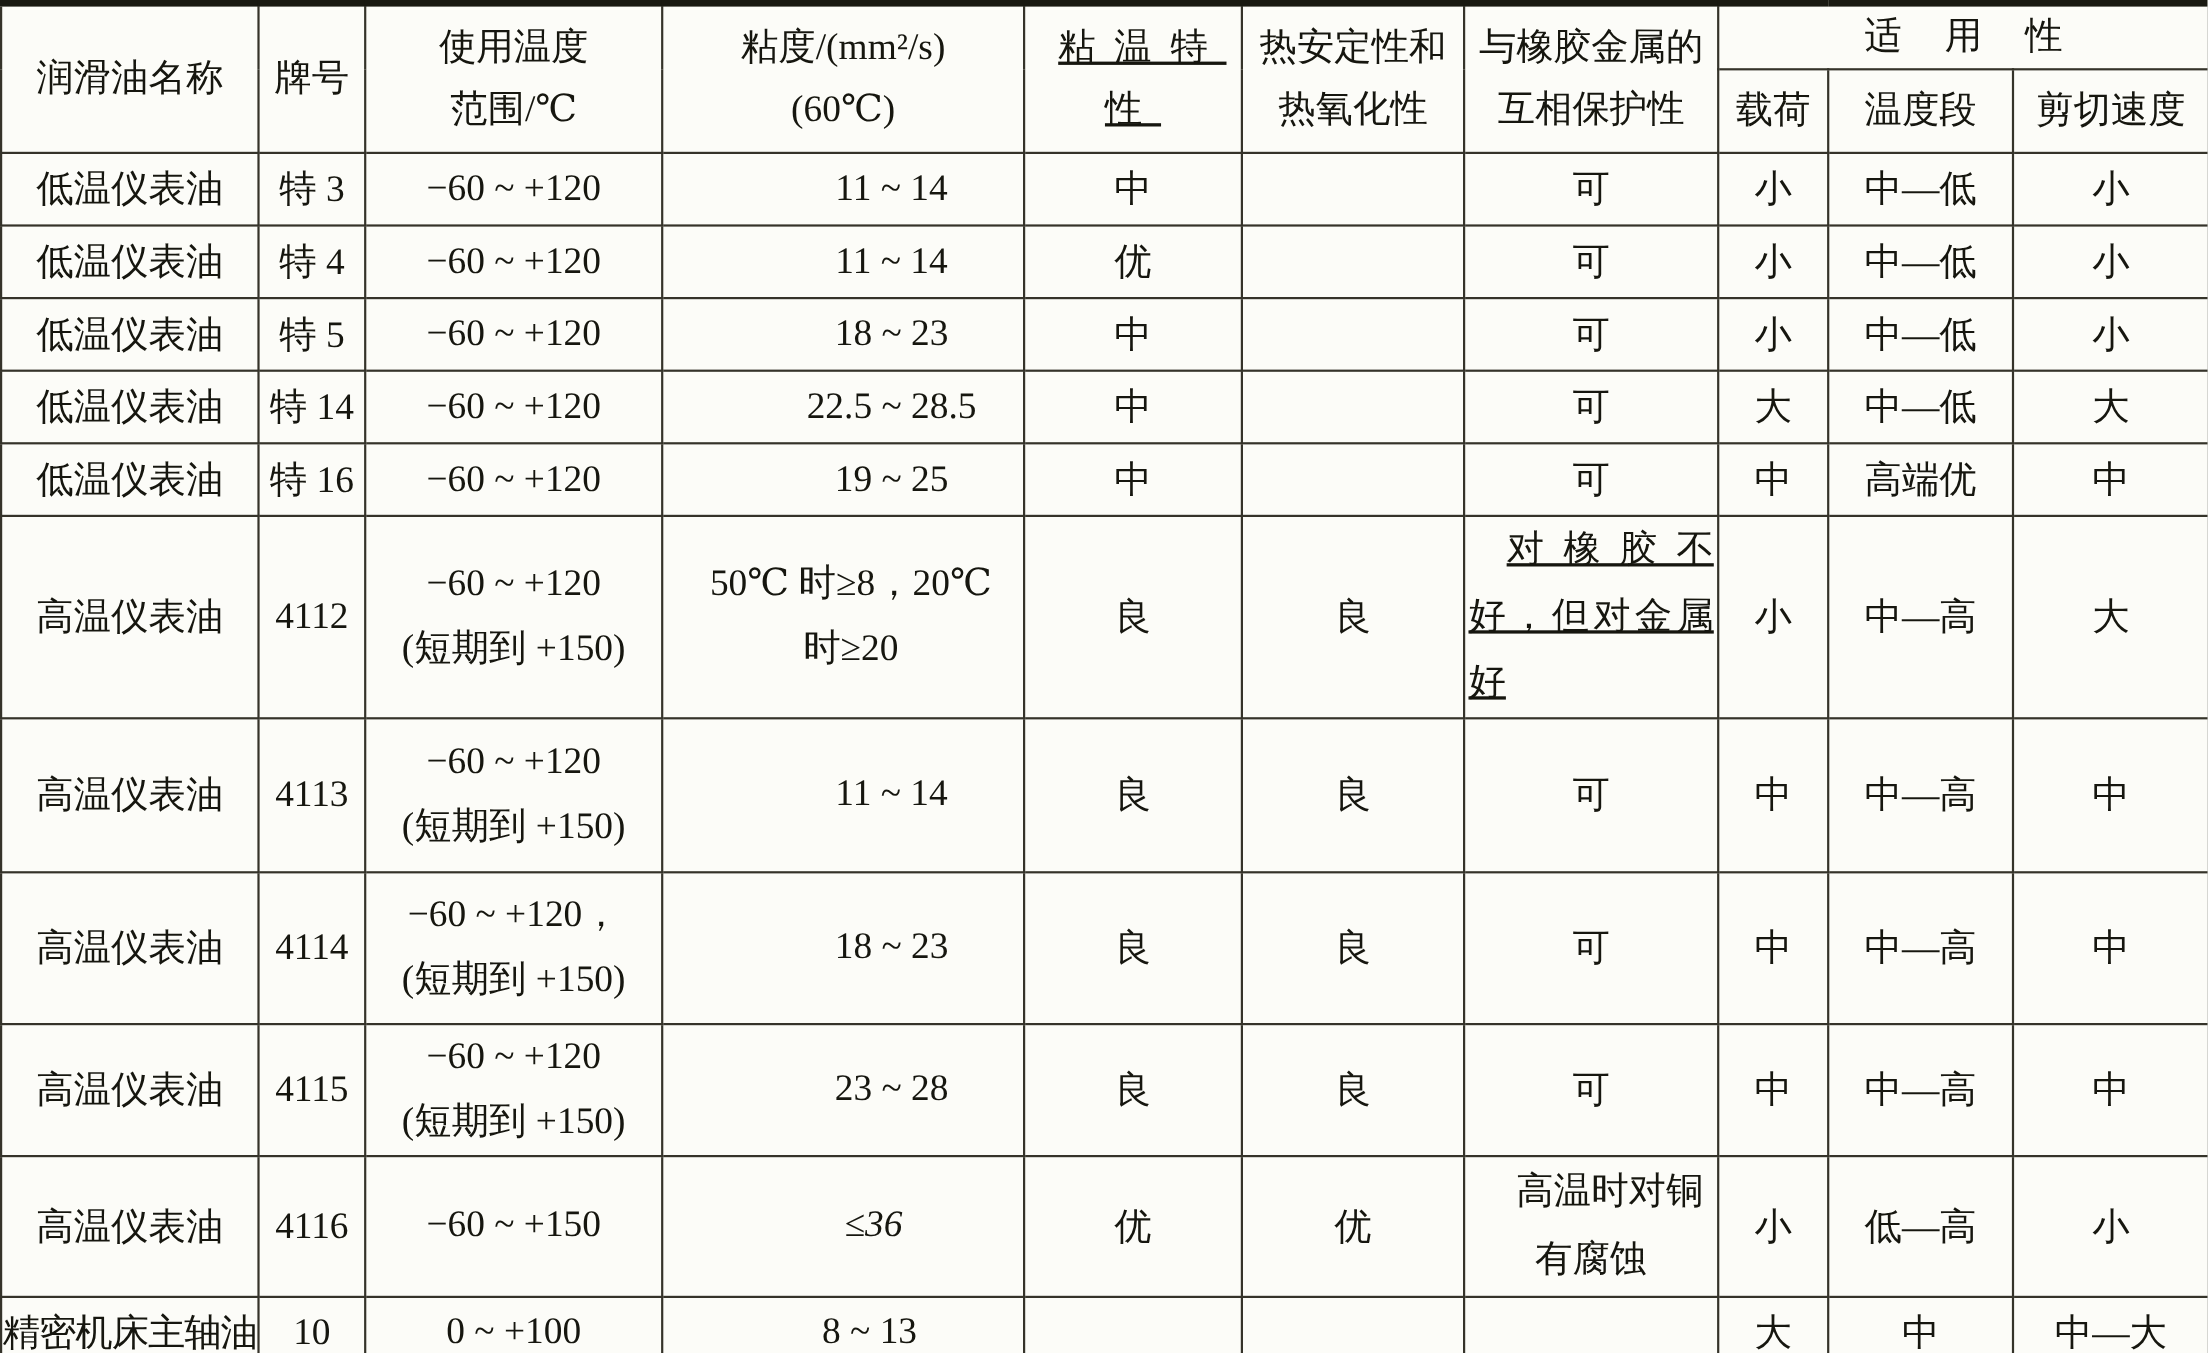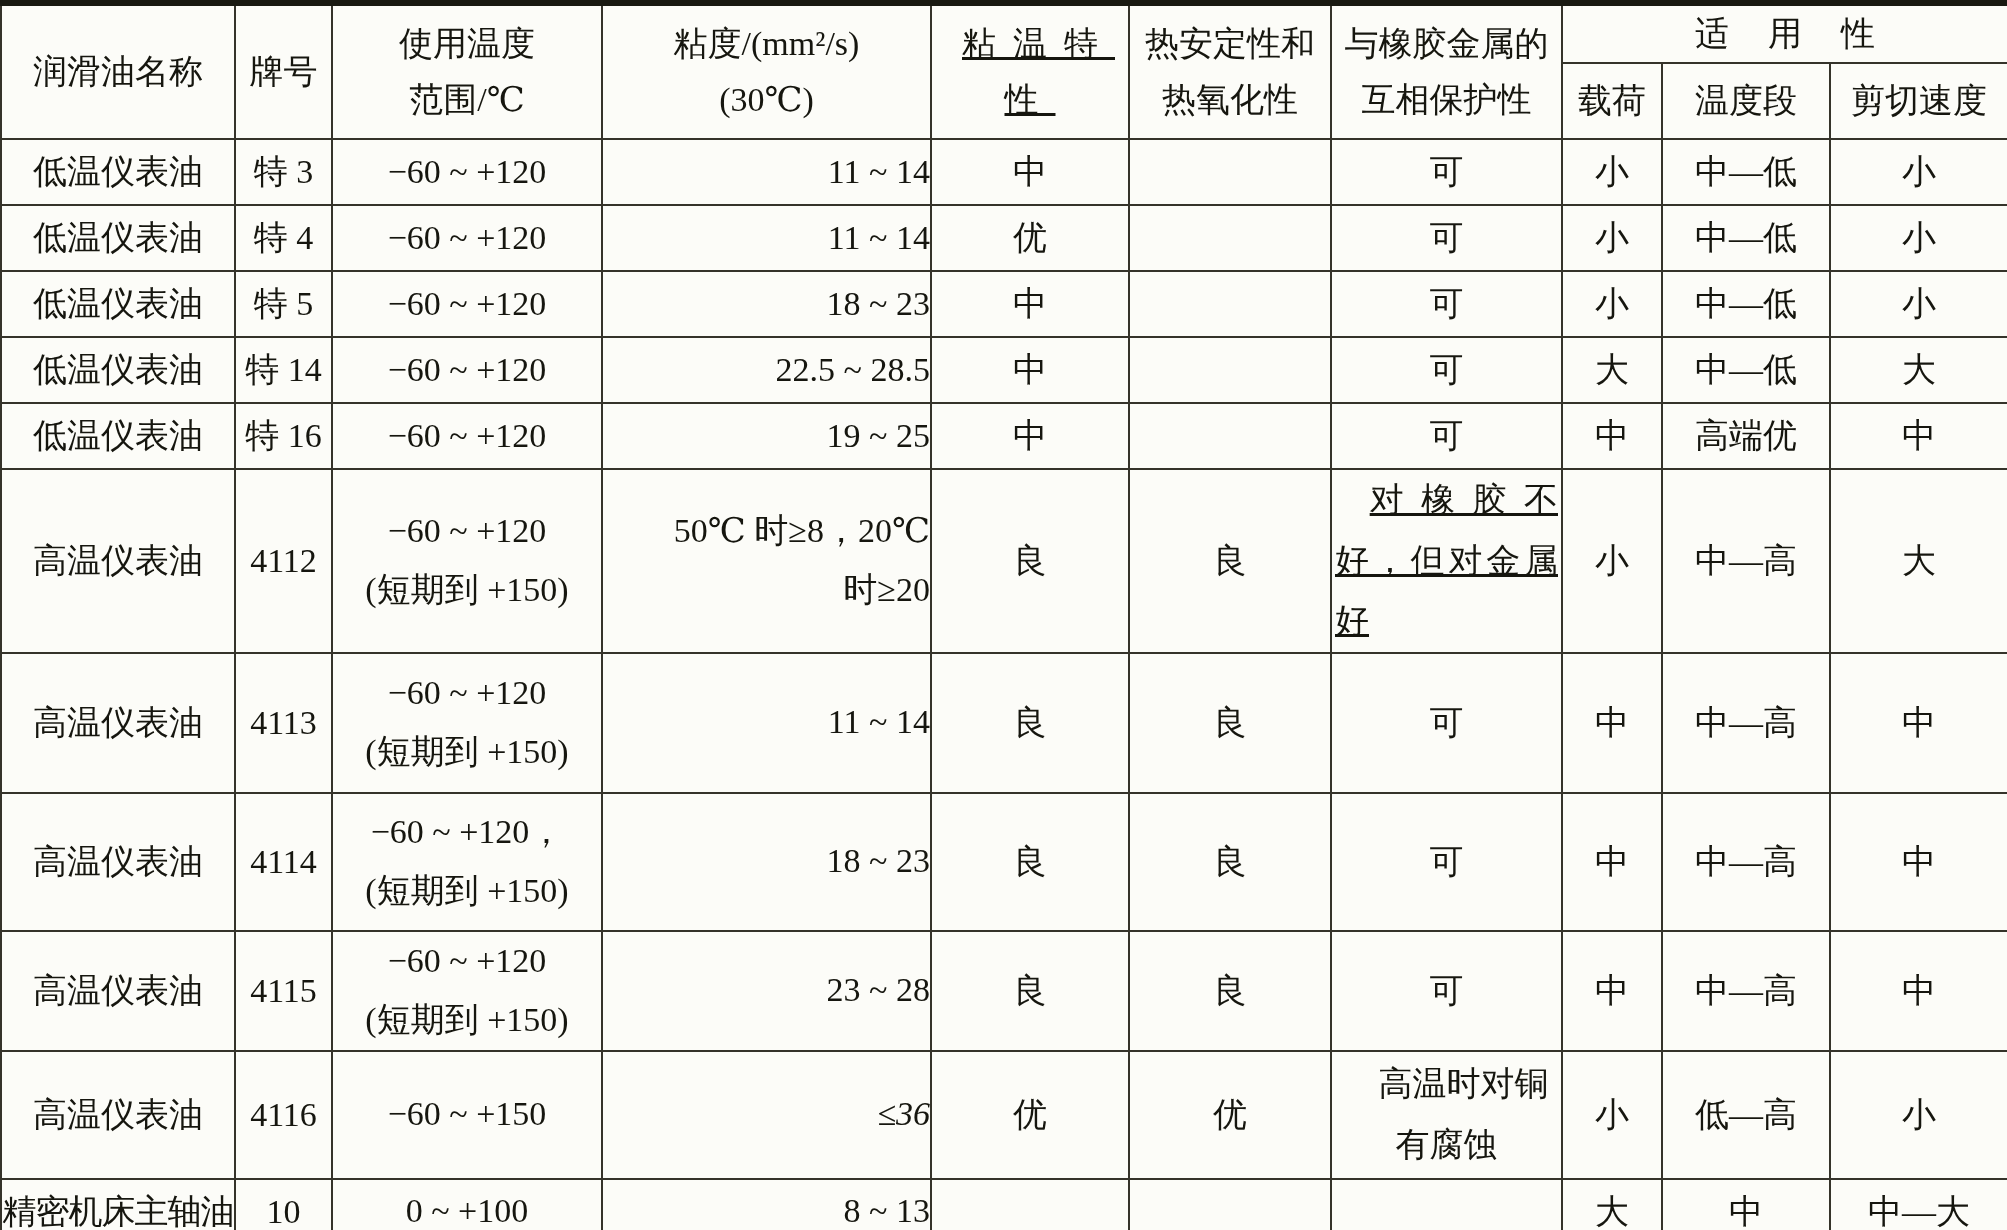--- a/index.html
+++ b/index.html
@@ -45,21 +45,21 @@
   tr.r0, tr.r1, tr.r2, tr.r3, tr.r4 { height: 66px; padding-left: 24px; }
   tr.r5 { height: 168px; }
   tr.r6 { height: 140px; }
   tr.r7 { height: 138px; }
   tr.r8 { height: 120px; }
   tr.r9 { height: 128px; }
   tr.r10 { height: 68px; }
   
   td.c2 { white-space: pre-line; line-height: 1.72; }
   
-  td.c3 { text-align: right; padding-left: 88px; line-height: 1.72; margin-top: 23px; }
+  td.c3 { text-align: center; padding-left: 88px; line-height: 1.72; margin-top: 23px; }
   tr.r5 td.c3 { padding-left: 14px; white-space: pre-line; border-radius: 20px; }
   tr.r9 td.c3 { padding-left: 55px; font-style: italic; }
   tr.r10 td.c3 { padding-left: 48px; }
   
   tr.r5 td.c6 {
     text-align: justify; text-align-last: left;
     text-indent: 1.02em; padding: 0 3px; line-height: 1.78; text-decoration: underline;
   }
   tr.r9 td.c6 {
     text-align: center;
@@ -85,21 +85,21 @@
         <col class="w8">
         <col class="w9">
     </colgroup>
     <thead>
       <tr class="hr1">
         <th rowspan="2">润滑油名称</th>
         <th rowspan="2">牌号</th>
         <th rowspan="2" class="preline">使用温度
 范围/℃</th>
         <th rowspan="2" class="preline">粘度/(mm²/s)
-(30℃)</th>
+(60℃)</th>
         <th rowspan="2" class="spaced">粘温特性</th>
         <th rowspan="2" class="preline">热安定性和
 热氧化性</th>
         <th rowspan="2" class="preline">与橡胶金属的
 互相保护性</th>
         <th colspan="3" class="spaced-wide">适用性</th>
       </tr>
       <tr class="hr2">
         <th>载荷</th>
         <th>温度段</th>

